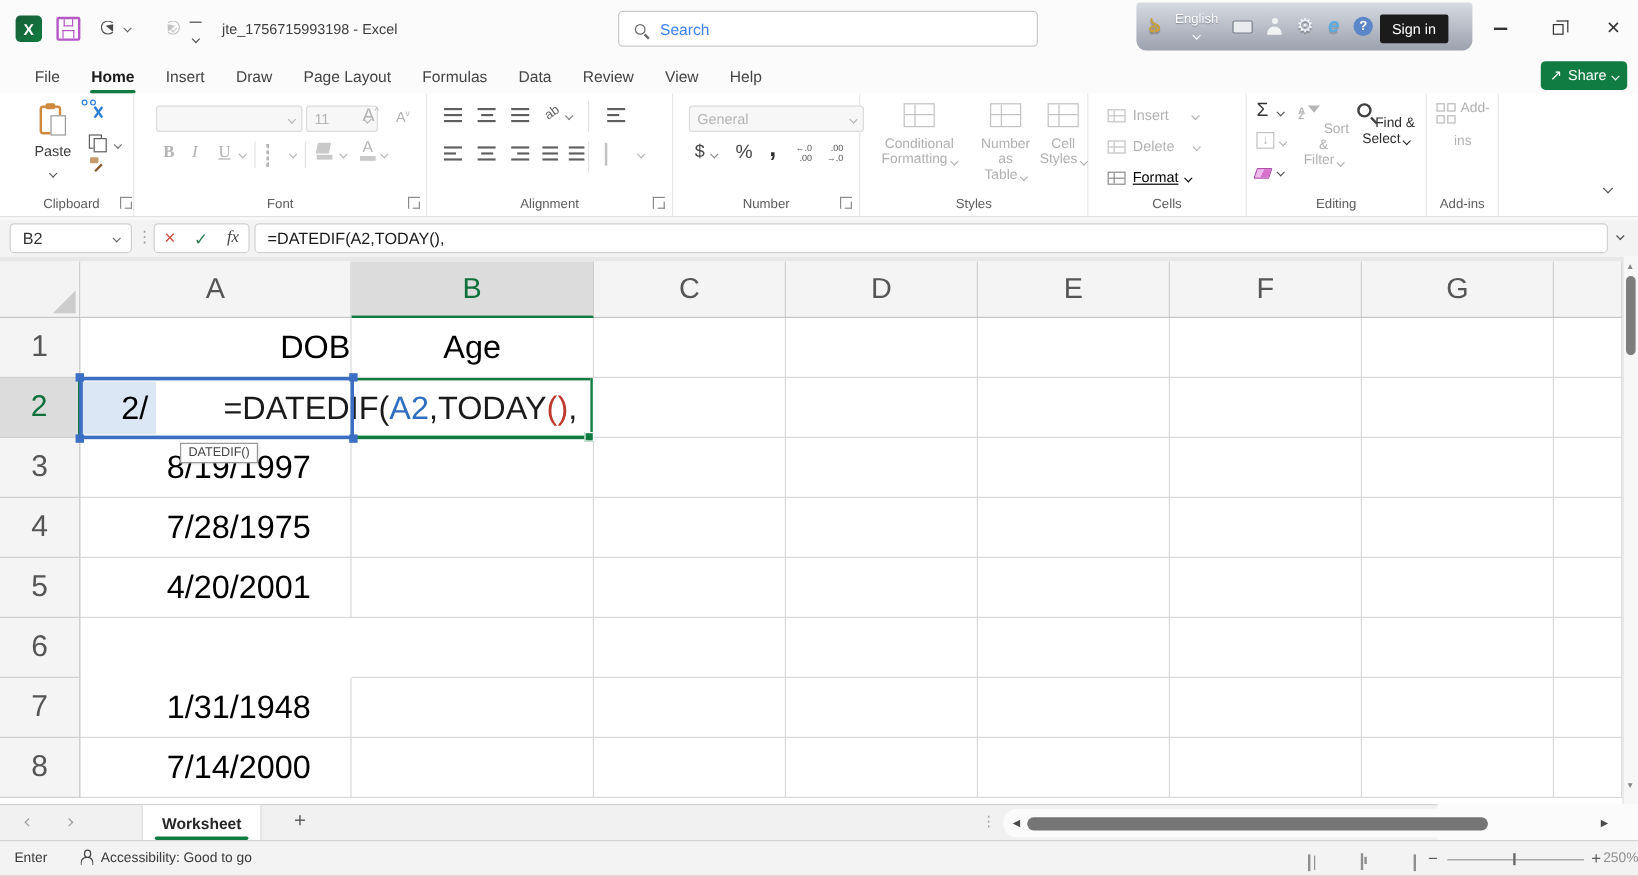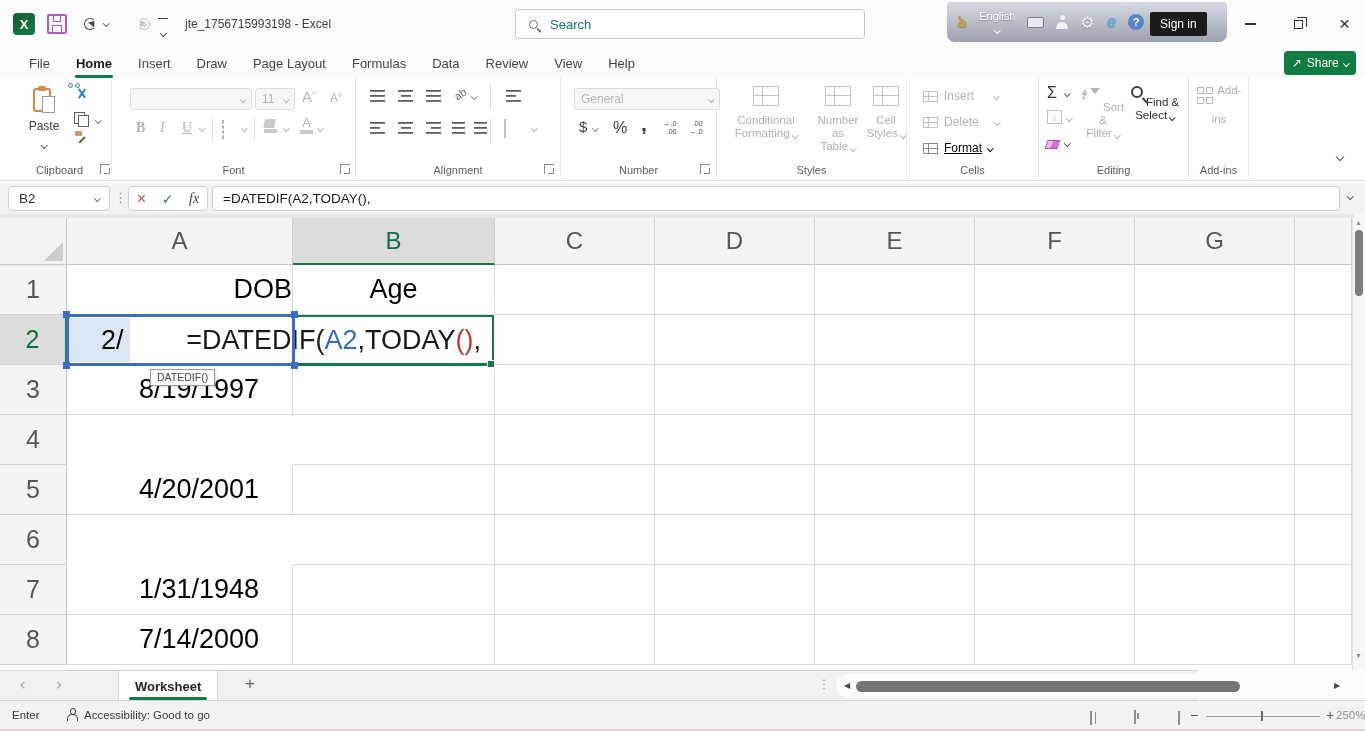--- a/index.html
+++ b/index.html
@@ -142,21 +142,21 @@
     </div>
   <span class="abs arc" style="left:84px;top:16px;"></span>
   <span class="abs chev sm" style="left:104px;top:21px;color:#666;"></span>
   <span class="abs arc grey" style="left:122px;top:16px;"></span>
   <span class="abs chev sm" style="left:142px;top:21px;color:#c3c3c3;"></span>
   <span class="abs qat-custom" style="left:158px;top:18px;"><span class="chev sm" style="color:#4a4a4a;"></span></span>
   <div class="abs win-title">jte_1756715993198  -  Excel</div>
 
   <div class="abs search-box">
     <span class="mag" style="margin-left:13px;"></span>
-    <span style="margin-left:12px;font-size:13px;color:#0f766e;">Search</span>
+    <span style="margin-left:12px;font-size:13px;color:#3b82f6;">Search</span>
   </div>
 
   <div class="abs langbar">
     <span class="lang-glyph">ঌ</span>
     <span class="lang-en"><span>English</span><br><span class="chev sm" style="color:#fff;"></span></span>
     <span class="kbd-ic"></span>
     <span class="person-ic"></span>
     <span class="gear-ic">⚙</span>
     <span class="ie-ic">e</span>
     <span class="help-ic">?</span>
@@ -210,21 +210,21 @@
     <span class="abs brush-ic" style="left:66px;top:58px;"></span>
     <div class="grp-label">Clipboard</div>
     <span class="launcher" style="left:92px;"></span>
   </div>
 
   <div class="grp" style="left:112px;width:244px;">
     <div class="abs combo" style="left:18px;top:10px;width:122px;">
         <span></span>
         <span class="chev sm"></span>
       </div>
-    <div class="abs combo" style="left:143px;top:10px;width:40px;">
+    <div class="abs combo" style="left:143px;top:10px;width:60px;">
         <span>11</span>
         <span class="chev sm"></span>
       </div>
     <span class="abs dis" style="left:190px;top:10px;font-size:15px;"><span>A</span><sup style="font-size:8px;">^</sup></span>
     <span class="abs dis" style="left:218px;top:13px;font-size:12px;"><span>A</span><sup style="font-size:7px;">v</sup></span>
     <span class="abs dis" style="left:24px;top:42px;font-size:14px;font-weight:bold;font-family:'Liberation Serif',serif;">B</span>
     <span class="abs dis" style="left:48px;top:42px;font-size:14px;font-style:italic;font-family:'Liberation Serif',serif;">I</span>
     <span class="abs dis" style="left:70px;top:42px;font-size:14px;text-decoration:underline;font-family:'Liberation Serif',serif;">U</span>
     <span class="abs chev sm dis" style="left:88px;top:48px;"></span>
     <span class="abs" style="left:100px;top:40px;height:22px;border-left:1px solid #e3e3e3;"></span>
@@ -430,20 +430,23 @@
 
   <div class="cell" style="left:495px;top:101px;width:160px;"></div>
   <div class="cell" style="left:655px;top:101px;width:160px;"></div>
   <div class="cell" style="left:815px;top:101px;width:160px;"></div>
   <div class="cell" style="left:975px;top:101px;width:160px;"></div>
   <div class="cell" style="left:1135px;top:101px;width:160px;"></div>
   <div class="cell" style="left:1295px;top:101px;width:57px;"></div>
 
   <div class="cell right" style="left:67px;top:151px;width:226px;">
       <span>8/19/1997</span>
+    </div>
+  <div class="cell right" style="left:67px;top:201px;width:226px;">
+      <span>7/28/1975</span>
     </div>
   <div class="cell right" style="left:67px;top:251px;width:226px;">
       <span>4/20/2001</span>
     </div>
   <div class="cell right" style="left:67px;top:351px;width:226px;">
       <span>1/31/1948</span>
     </div>
   <div class="cell right" style="left:67px;top:401px;width:226px;">
       <span>7/14/2000</span>
     </div>

